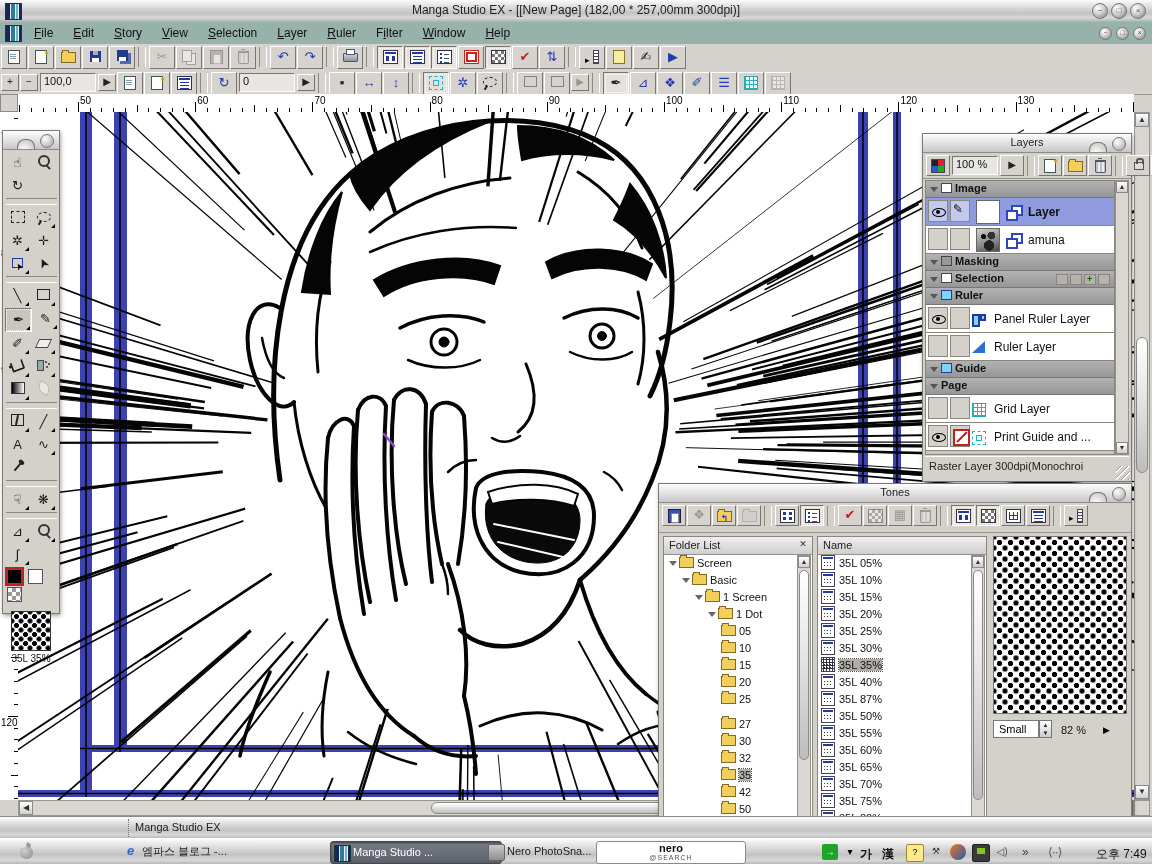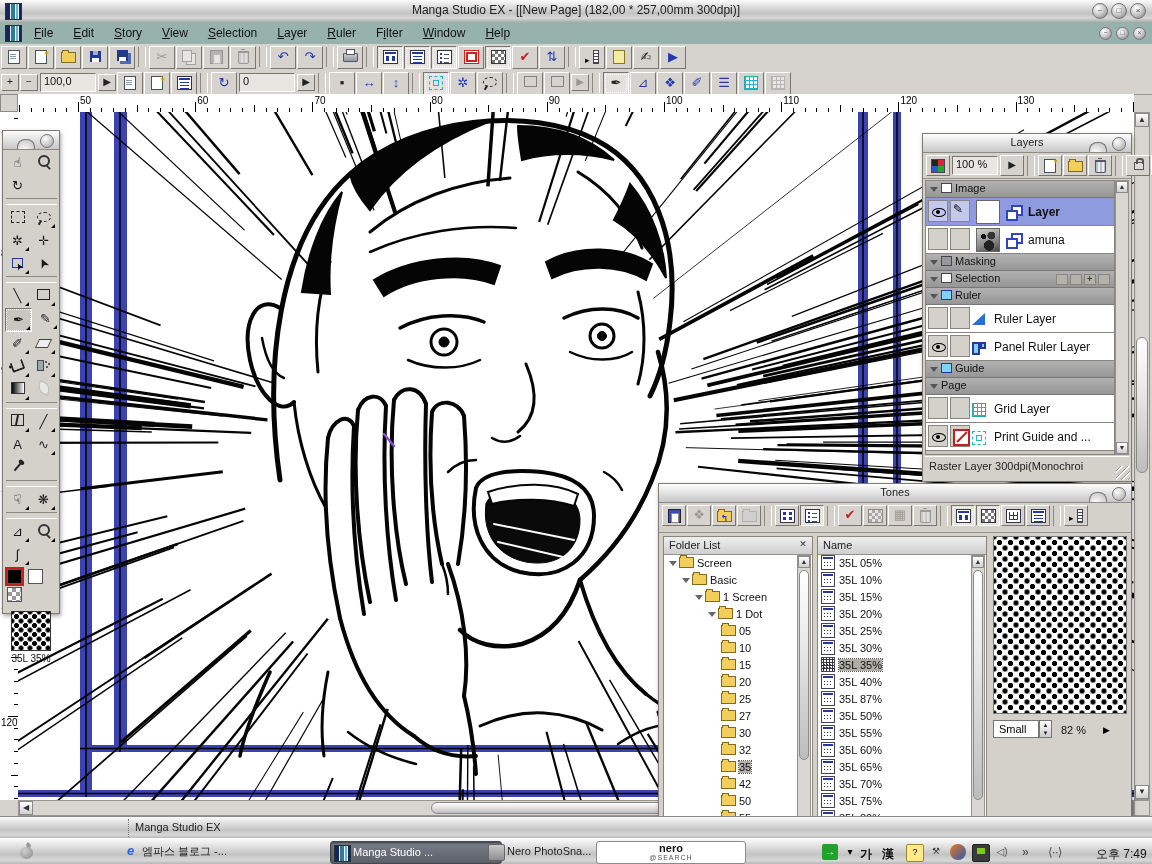--- a/index.html
+++ b/index.html
@@ -139,21 +139,21 @@
     background-image:radial-gradient(#000 2.2px,transparent 2.5px),radial-gradient(#000 2.2px,transparent 2.5px);
     background-size:9px 9px;background-position:0 0,4.5px 4.5px;}
   #tonelabel{text-align:center;font-size:10px;margin-top:2px;color:#111;}
   
   #layerspal{left:922px;top:133px;width:208px;height:347px;}
   .ptoolbar{height:25px;border-bottom:1px solid #94908a;padding-left:2px;white-space:nowrap;}
   .ptoolbar .tbtn{width:22px;height:19px;line-height:18px;margin-top:2px;}
   .ptoolbar .tbinput{width:40px;margin-top:3px;}
   #layerlist{position:absolute;left:2px;top:46px;right:16px;bottom:26px;background:#c8c5bf;border:1px solid #8a867e;overflow:hidden;}
   .lhead{height:16px;background:linear-gradient(180deg,#b2b2b2,#969696);border-bottom:1px solid #777;
-    font-size:11px;font-weight:normal;color:#111;line-height:15px;position:relative;padding-left:4px;}
+    font-size:11px;font-weight:bold;color:#111;line-height:15px;position:relative;padding-left:4px;}
   .lhead .tri{display:inline-block;width:0;height:0;border-left:4px solid transparent;border-right:4px solid transparent;border-top:5px solid #555;margin-right:3px;}
   .lhead .hicon{display:inline-block;width:9px;height:8px;background:#fff;border:1px solid #445;margin-right:3px;vertical-align:-1px;}
   .lhead .hicon.gray{background:#999;}
   .lhead .hicon.blue{background:#7fd4ff;border-color:#2438a0;}
   .lhead .extras{position:absolute;right:4px;top:3px;}
   .lhead .exb{display:inline-block;width:10px;height:9px;background:#b5b2ac;border:1px solid #8a867e;margin-left:2px;vertical-align:top;position:relative;}
   .lhead .exb.plus:after{content:"+";position:absolute;left:2px;top:-3px;font-size:9px;color:#060;font-weight:bold;}
   .llayer{height:27px;background:#fff;border-bottom:1px solid #8a867e;position:relative;}
   .llayer.sel{background:#8f9bdf;}
   .lcell{position:absolute;top:2px;width:20px;height:22px;background:#d4d1cb;border:1px solid #8a867e;box-sizing:border-box;}
@@ -725,32 +725,32 @@
           <span class="lcell c1"></span>
           <span class="lcell c2"></span>
           <span class="lthumb photo"></span>
           <span class="mi mi-sq2 ltype"></span>
           <span class="lname">amuna</span>
         </div>
         <div class="lhead"><span class="tri"></span><span class="hicon gray"></span><span>Masking</span></div>
         <div class="lhead"><span class="tri"></span><span class="hicon white"></span><span>Selection</span><span class="extras"><span class="exb"></span><span class="exb"></span><span class="exb plus"></span><span class="exb"></span></span></div>
         <div class="lhead"><span class="tri"></span><span class="hicon blue"></span><span>Ruler</span></div>
         <div class="llayer">
-          <span class="lcell c1"></span>
-          <span class="lcell c2"></span>
-          <span class="mi mi-tri ltype2"></span>
-          <span class="lname2">Ruler Layer</span>
-        </div>
-        <div class="llayer">
           <span class="lcell c1">
             <span class="eye"></span>
           </span>
           <span class="lcell c2"></span>
           <span class="mi mi-panels ltype2"></span>
           <span class="lname2">Panel Ruler Layer</span>
+        </div>
+        <div class="llayer">
+          <span class="lcell c1"></span>
+          <span class="lcell c2"></span>
+          <span class="mi mi-tri ltype2"></span>
+          <span class="lname2">Ruler Layer</span>
         </div>
         <div class="lhead"><span class="tri"></span><span class="hicon blue"></span><span>Guide</span></div>
         <div class="lhead"><span class="tri"></span><span>Page</span></div>
         <div class="llayer">
           <span class="lcell c1"></span>
           <span class="lcell c2"></span>
           <span class="mi mi-grid ltype2"></span>
           <span class="lname2">Grid Layer</span>
         </div>
         <div class="llayer">
@@ -788,21 +788,21 @@
       <div id="tonetree" style="position:absolute;left:1px;top:18px;right:14px;bottom:1px;overflow:hidden;">
           <div class="titem" style="padding-left: 4px;"><span class="texp"></span><span class="tfold"></span><span class="tlab">Screen</span></div>
           <div class="titem" style="padding-left: 17px;"><span class="texp"></span><span class="tfold"></span><span class="tlab">Basic</span></div>
           <div class="titem" style="padding-left: 30px;"><span class="texp"></span><span class="tfold"></span><span class="tlab">1 Screen</span></div>
           <div class="titem" style="padding-left: 43px;"><span class="texp"></span><span class="tfold"></span><span class="tlab">1 Dot</span></div>
           <div class="titem" style="padding-left: 56px;"><span class="tfold"></span><span class="tlab">05</span></div>
           <div class="titem" style="padding-left: 56px;"><span class="tfold"></span><span class="tlab">10</span></div>
           <div class="titem" style="padding-left: 56px;"><span class="tfold"></span><span class="tlab">15</span></div>
           <div class="titem" style="padding-left: 56px;"><span class="tfold"></span><span class="tlab">20</span></div>
           <div class="titem" style="padding-left: 56px;"><span class="tfold"></span><span class="tlab">25</span></div>
-          <div class="titem" style="padding-left: 56px;"><span class="tfold"></span><span class="tlab">27</span></div>
+          <div class="titem" style="padding-left: 56px; margin-top: 8px;"><span class="tfold"></span><span class="tlab">27</span></div>
           <div class="titem" style="padding-left: 56px;"><span class="tfold"></span><span class="tlab">30</span></div>
           <div class="titem" style="padding-left: 56px;"><span class="tfold"></span><span class="tlab">32</span></div>
           <div class="titem" style="padding-left: 56px;"><span class="tfold"></span><span class="tlab sel">35</span></div>
           <div class="titem" style="padding-left: 56px;"><span class="tfold"></span><span class="tlab">42</span></div>
           <div class="titem" style="padding-left: 56px;"><span class="tfold"></span><span class="tlab">50</span></div>
           <div class="titem" style="padding-left: 56px;"><span class="tfold"></span><span class="tlab">55</span></div>
           <div class="titem" style="padding-left: 56px;"><span class="tfold"></span><span class="tlab">60</span></div>
         </div>
       <div class="pscroll" style="top:18px;bottom:1px;right:1px;">
         <div class="sb-btn" style="left:0;top:0;width:12px;height:12px;line-height:10px;font-size:7px;">▲</div>

